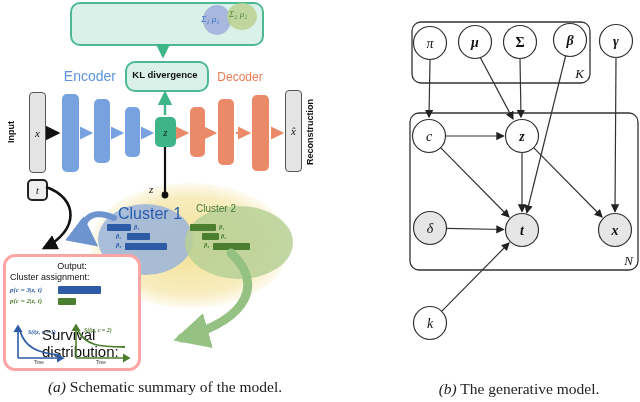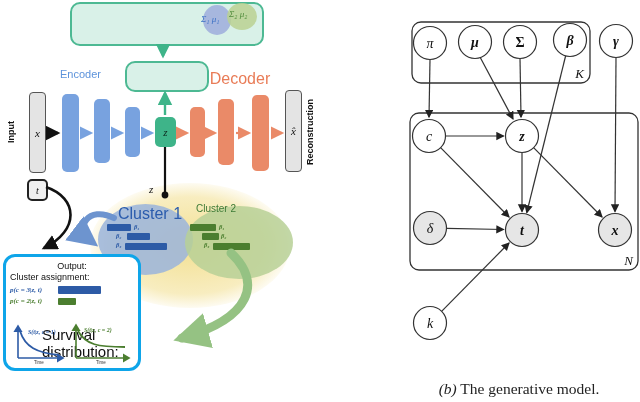--- a/index.html
+++ b/index.html
@@ -15,21 +15,21 @@
            display:flex;align-items:center;justify-content:center;}
   .bluebar{background:#78a2df;border-radius:5px;}
   .orangebar{background:#ea8a68;border-radius:5px;}
   .zbox{background:#3eb489;border-radius:5px;display:flex;align-items:center;justify-content:center;}
   .tbox{background:#efefef;border:2px solid #222;border-radius:5px;
         display:flex;align-items:center;justify-content:center;}
   .ellipse{border-radius:50%;}
   .c1bar{background:#2d5ba6;border-radius:1px;}
   .c2bar{background:#4b7e2f;border-radius:1px;}
   .betalbl{font-family:"Liberation Serif",serif;font-style:italic;font-size:6.5px;font-weight:bold;}
-  .outbox{background:#fff;border:3px solid #0ea5e9;border-radius:12px;}
+  .outbox{background:#fff;border:3px solid #fca5a5;border-radius:12px;}
   .small-math{font-family:"Liberation Serif",serif;font-style:italic;font-size:7px;font-weight:bold;}
   .caption{font-family:"Liberation Serif",serif;font-size:15.5px;color:#222;text-align:center;}
   svg{overflow:visible;}
 </style>
 </head>
 <body>
 
 <div id="page">
 
   <div class="abs" style="left:90px;top:183px;width:200px;height:125px;border-radius:50%;
@@ -38,23 +38,24 @@
   <div class="abs ellipse" style="left:98px;top:204px;width:95px;height:71px;background:rgba(154,180,220,0.85);"></div>
   <div class="abs ellipse" style="left:185px;top:206px;width:108px;height:73px;background:rgba(183,208,150,0.85);"></div>
 
   <div class="abs mintbox" style="left:70px;top:2px;width:190px;height:40px;"></div>
   <div class="abs ellipse" style="left:203px;top:5px;width:28px;height:30px;background:rgba(158,173,220,0.85);"></div>
   <div class="abs ellipse" style="left:227px;top:3px;width:30px;height:27px;background:rgba(186,209,146,0.85);"></div>
   <div class="abs math bold" style="left:201px;top:14px;font-size:9px;color:#3a6fc4;">Σ₁ μ₁</div>
   <div class="abs math bold" style="left:229px;top:9px;font-size:9px;color:#4e8b3a;">Σ₂ μ₂</div>
 
   <div class="abs mintbox" style="left:125px;top:61px;width:80px;height:27px;"></div>
-
-  <div class="abs bold" style="left:60px;top:68px;width:64px;text-align:left;font-size:11px;color:#5d93db;">Encoder</div>
-  <div class="abs bold" style="left:208px;top:70px;width:64px;text-align:center;font-size:16px;color:#e97c57;">Decoder</div>
+  <div class="abs" style="left:125px;top:61px;width:80px;height:27px;line-height:27px;text-align:center;font-size:9.5px;font-weight:600;">KL divergence</div>
+
+  <div class="abs bold" style="left:52px;top:68px;width:64px;text-align:right;font-size:14px;color:#5d93db;">Encoder</div>
+  <div class="abs bold" style="left:208px;top:70px;width:64px;text-align:center;font-size:12px;color:#e97c57;">Decoder</div>
 
   <div class="abs vlabel" style="left:-3px;top:126px;width:30px;height:12px;">Input</div>
   <div class="abs vlabel" style="left:271px;top:126px;width:80px;height:12px;">Reconstruction</div>
 
   <div class="abs graybar" style="left:29px;top:92px;width:15px;height:79px;">
     <span class="math bold" style="font-size:11px;">x</span>
   </div>
   <div class="abs graybar" style="left:285px;top:90px;width:15px;height:80px;">
     <span class="math bold" style="font-size:11px;">x̂</span>
   </div>
@@ -171,20 +172,24 @@
     <line x1="165" y1="147" x2="165" y2="192" stroke="#111" stroke-width="2.2"></line>
     <circle cx="165" cy="195" r="3.4" fill="#111"></circle>
 
     <path d="M 46,187 C 78,198 80,230 44,248" fill="none" stroke="#111" stroke-width="2.6" marker-end="url(#mk-black)"></path>
 
     <path d="M 114,218 C 88,205 74,228 91,241" fill="none" stroke="#6d94cf" stroke-width="6" stroke-linecap="round" marker-end="url(#mk-bigblue)"></path>
 
     <path d="M 231,253 C 262,282 252,318 182,338" fill="none" stroke="#95c283" stroke-width="9" stroke-linecap="round" marker-end="url(#mk-biggreen)"></path>
   </svg>
 
+  <div class="abs caption" style="left:0;top:378px;width:330px;">
+    <span class="math">(a)</span>
+    <span>Schematic summary of the model.</span>
+  </div>
 
   <svg class="abs" style="left:400px;top:15px;" width="240" height="330" viewBox="0 0 240 330">
     <defs>
       <marker id="mk-b" markerWidth="9" markerHeight="9" refX="6" refY="3.5" orient="auto">
         <path d="M0,0 L7,3.5 L0,7 Z" fill="#222"></path>
       </marker>
     </defs>
 
     <rect x="12" y="7" width="178" height="61" rx="9" fill="none" stroke="#333" stroke-width="1.3"></rect>
     <text x="184" y="63" text-anchor="end" font-size="13" font-style="italic" font-family="Liberation Serif,serif" fill="#111">K</text>

